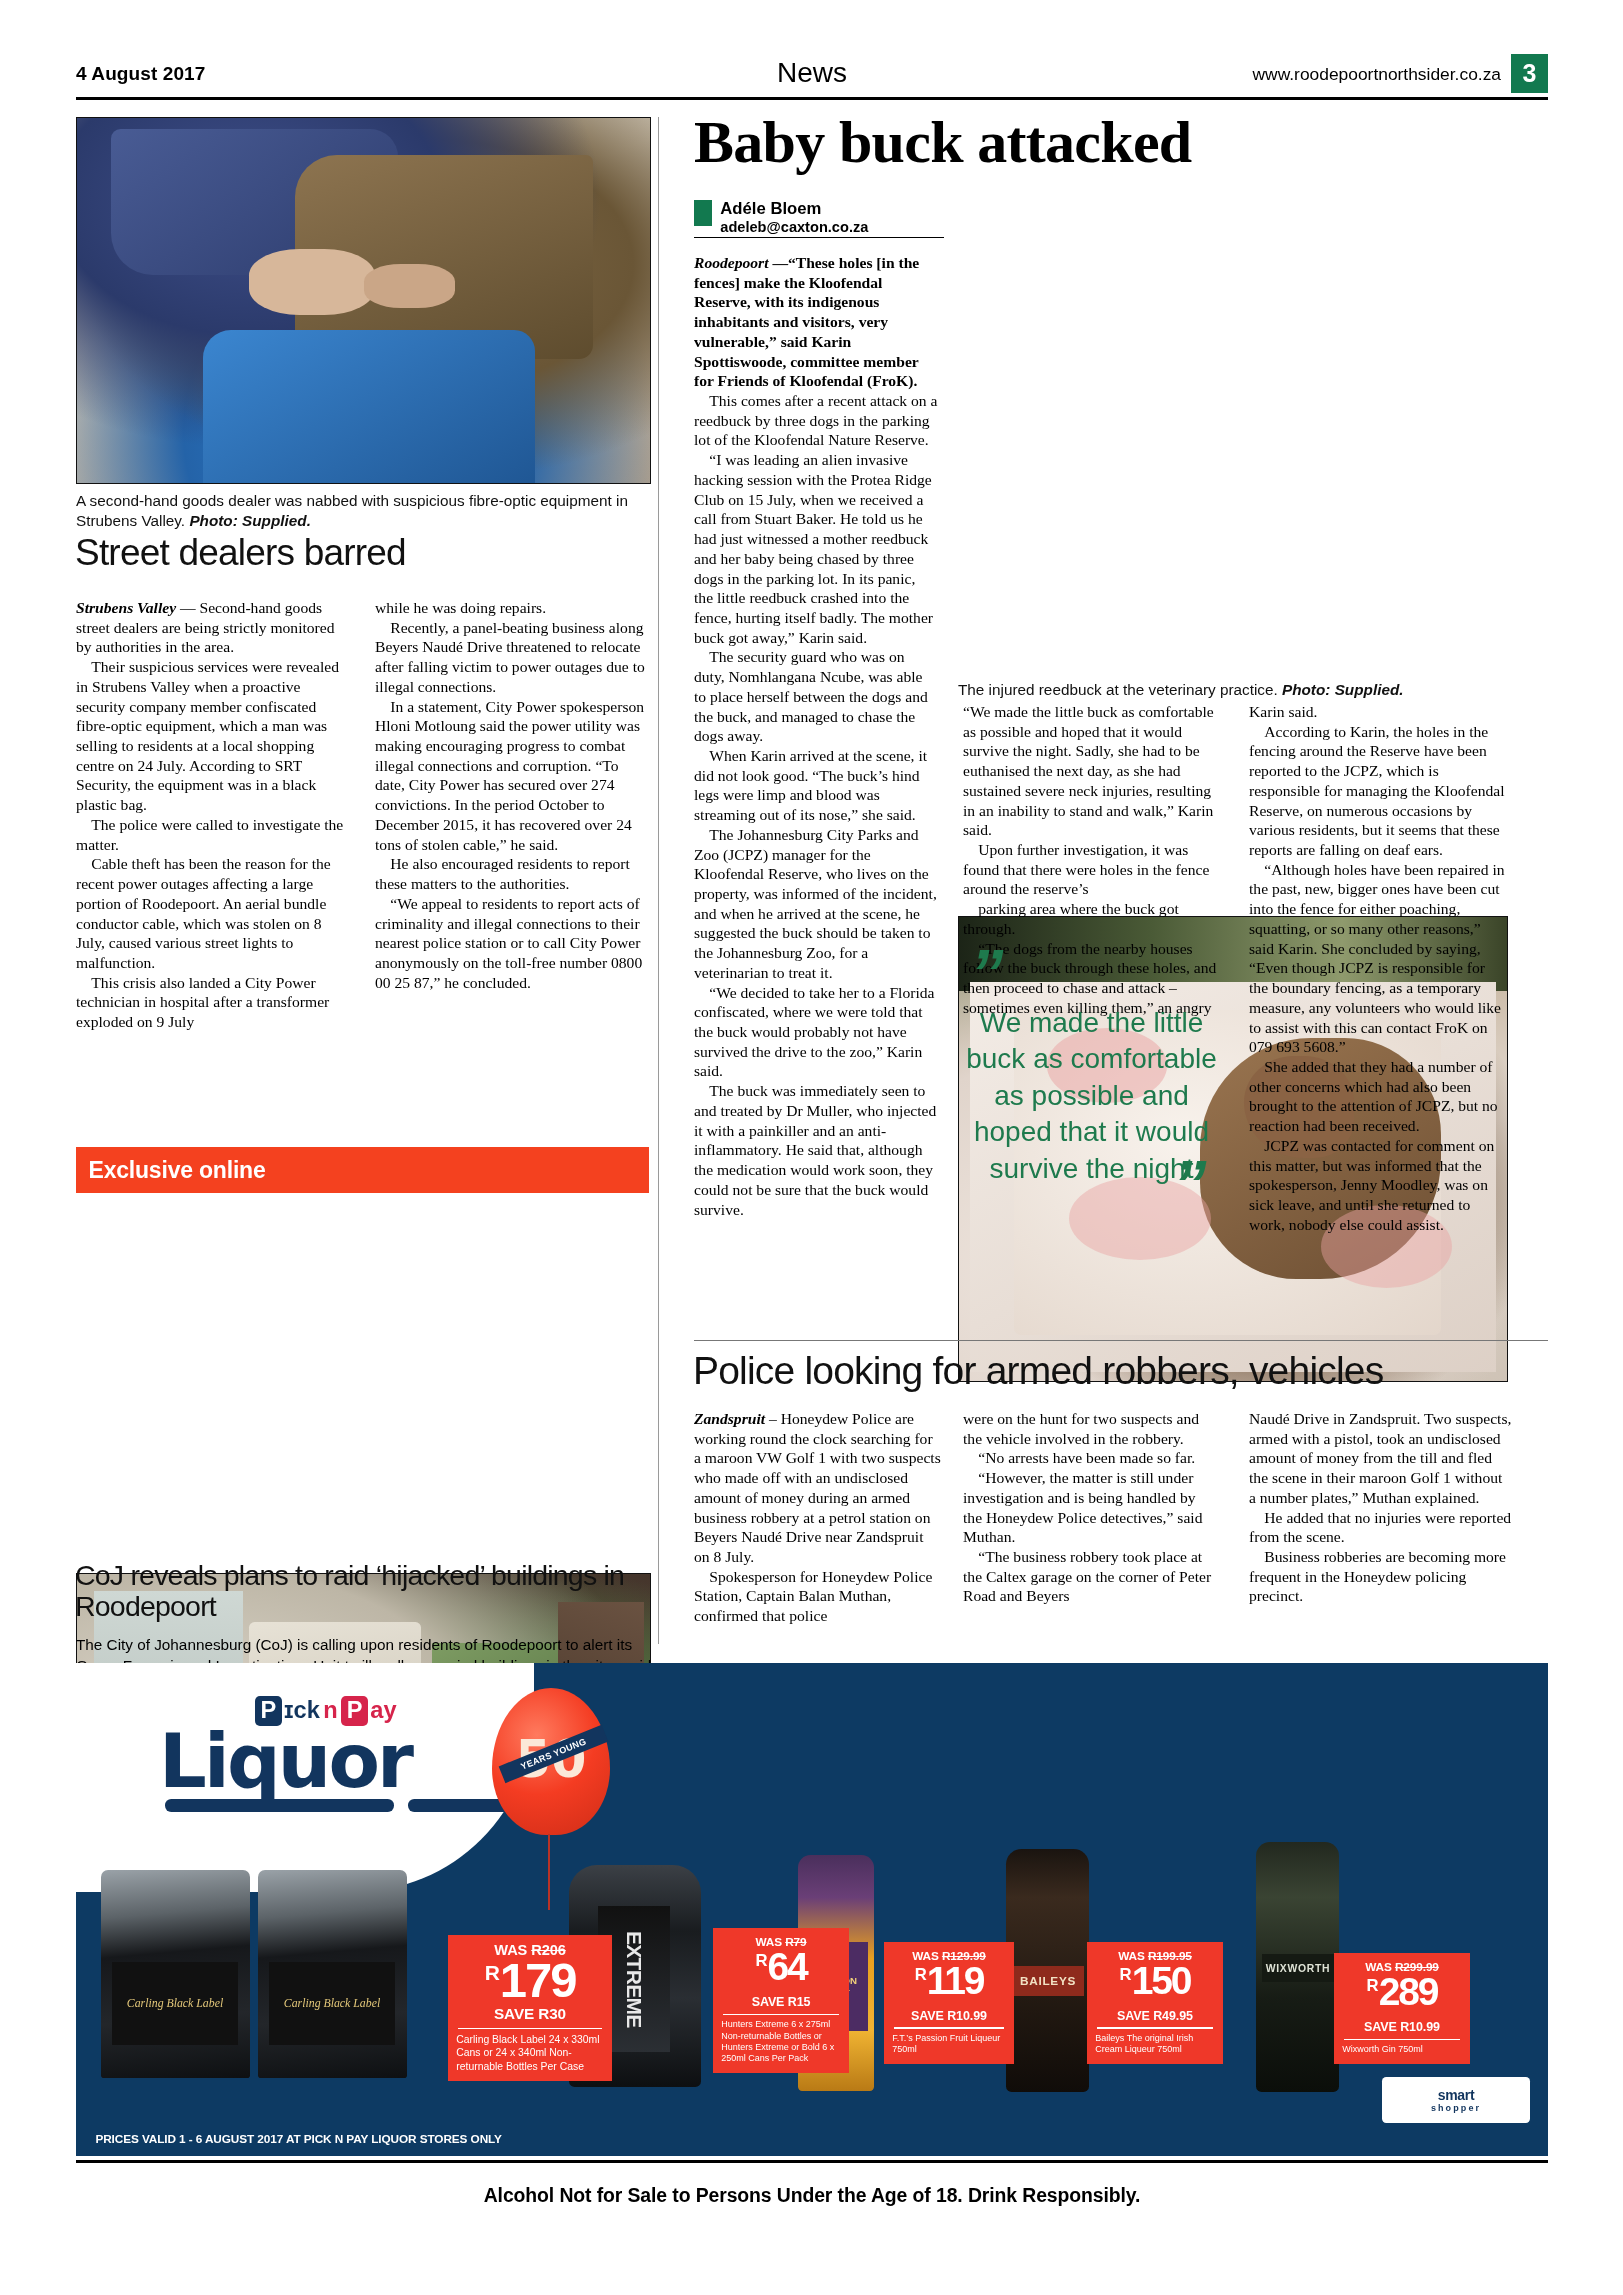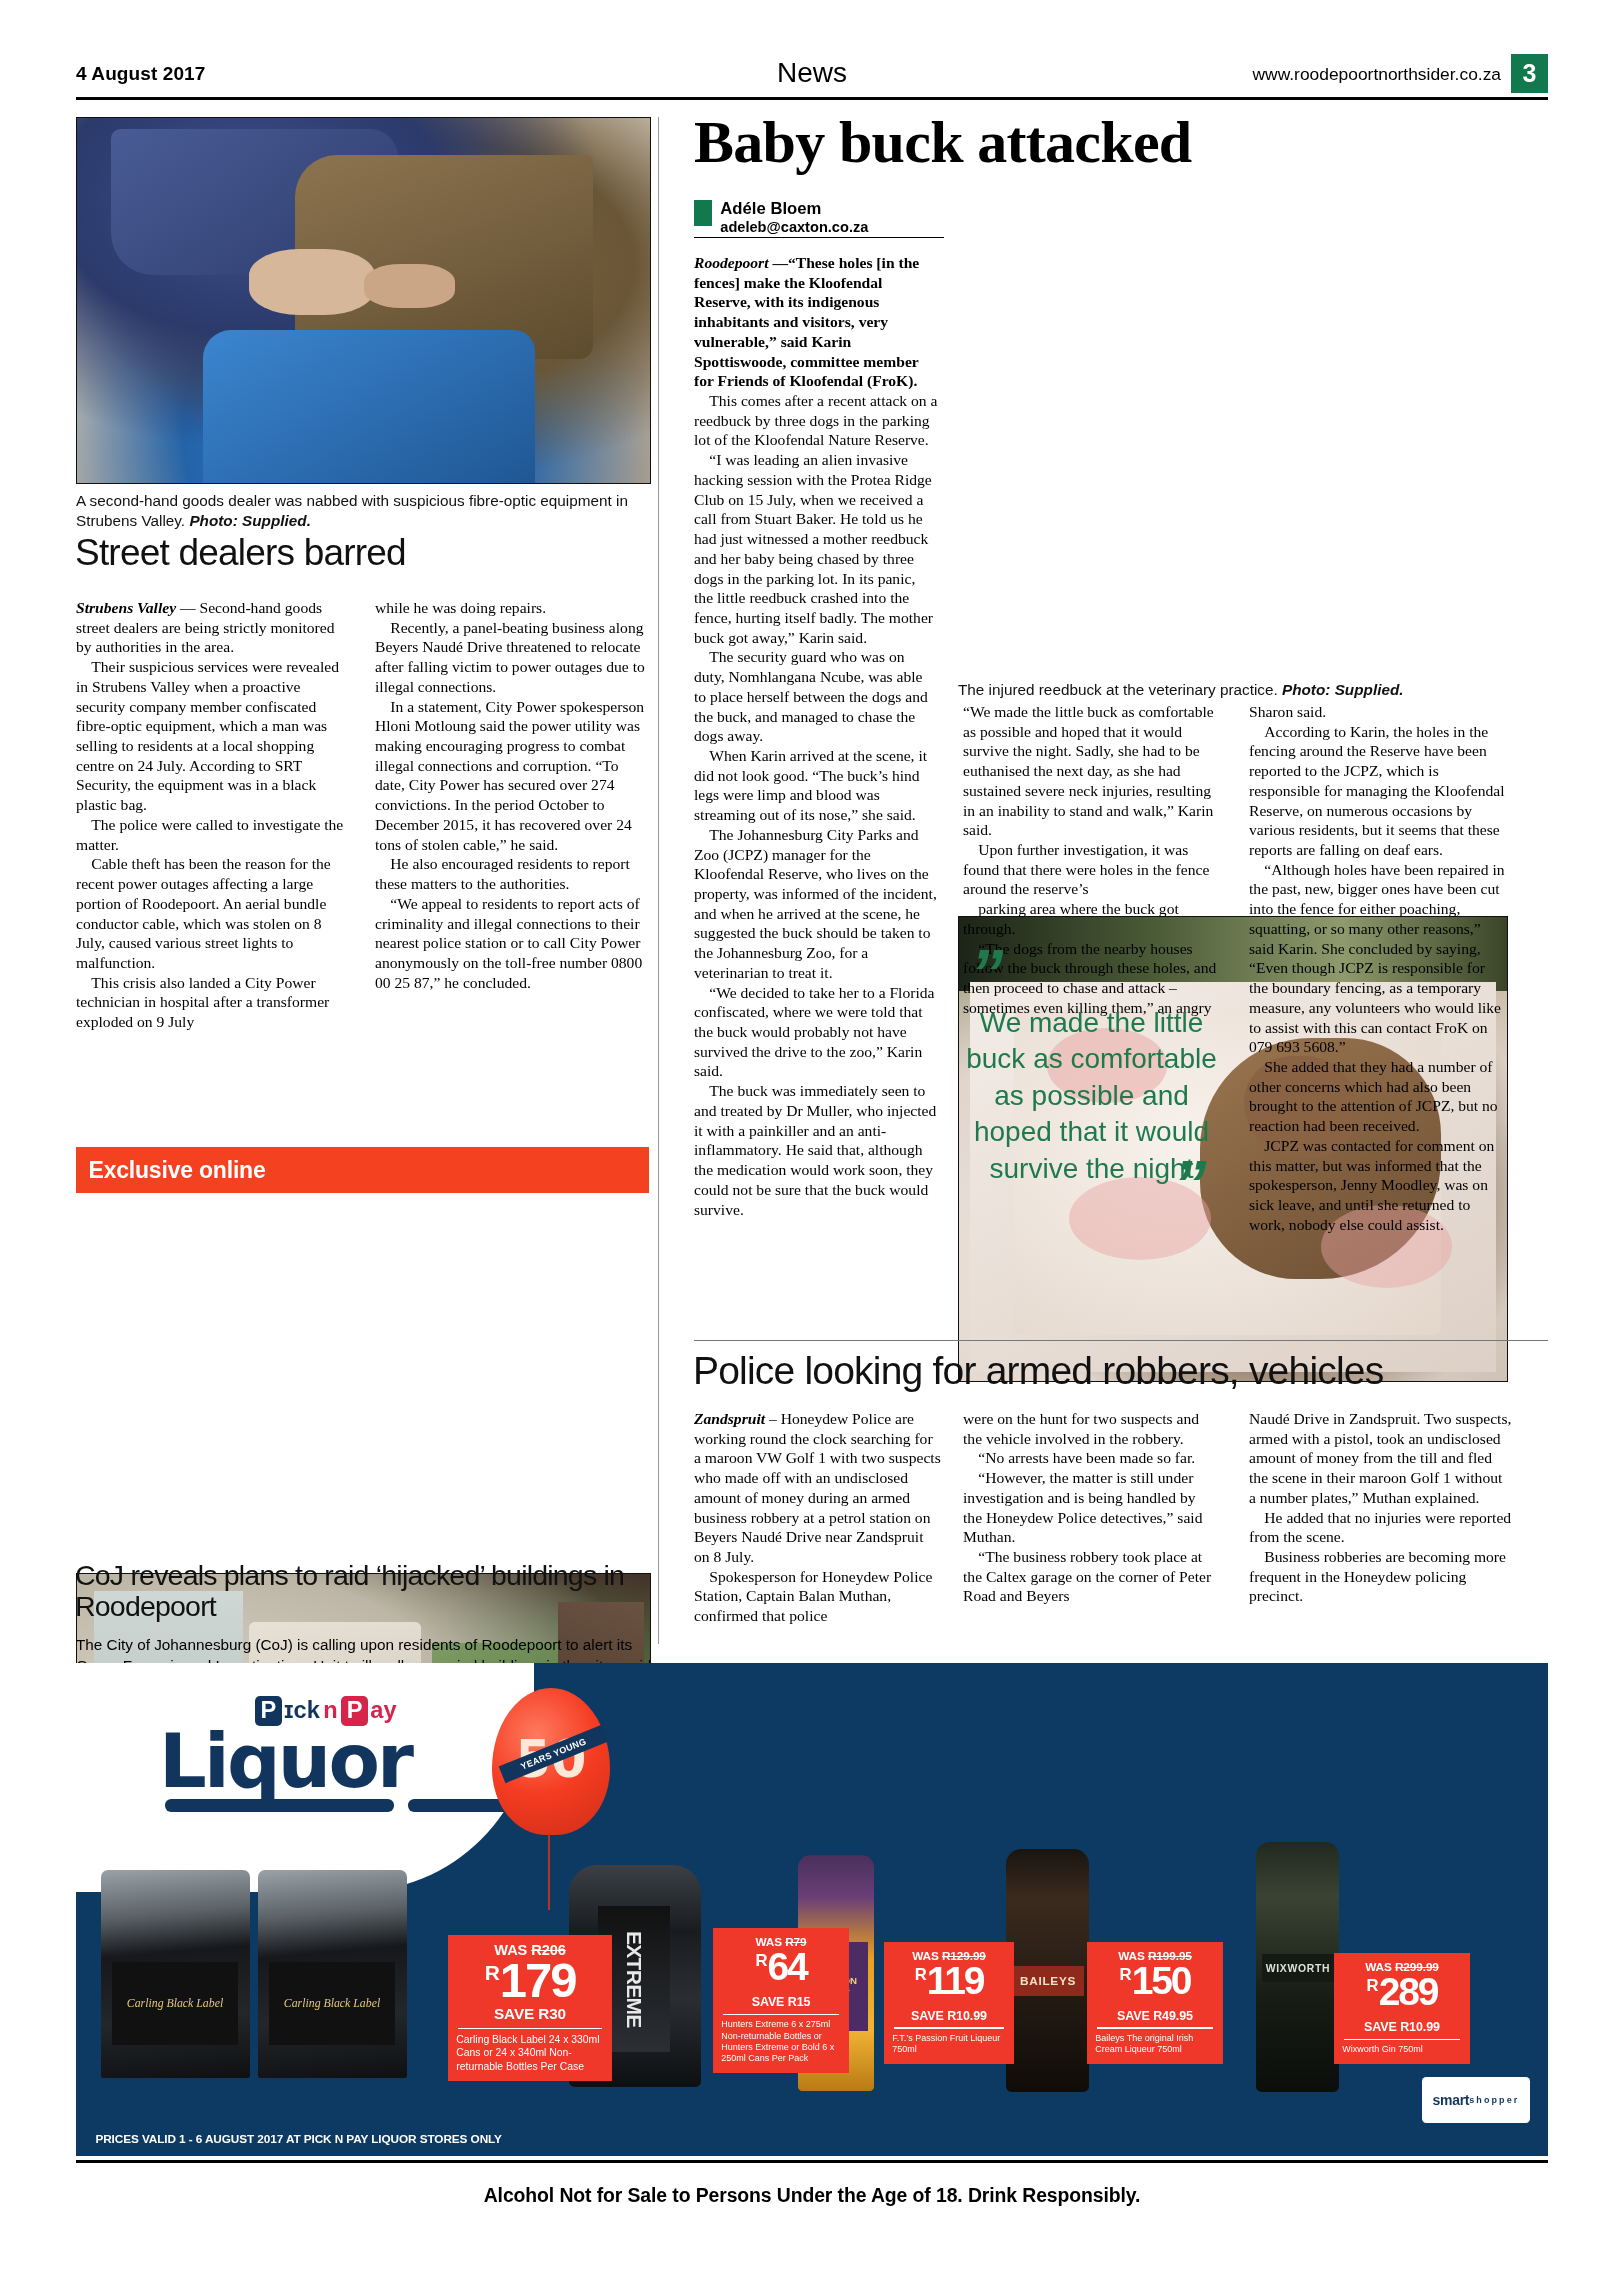--- a/index.html
+++ b/index.html
@@ -80,21 +80,21 @@
   .pricebox.sm .pb-now{font-size:39px;}
   .pricebox.sm .pb-now sup{font-size:16.7px;}
   .pricebox.sm .pb-was{font-size:11.8px;}
   .pricebox.sm .pb-save{font-size:12.5px;margin-top:10px;}
   .pricebox.sm .pb-desc{font-size:9px;}
 
   .ad-terms{position:absolute;left:19.4px;right:19.4px;bottom:9.7px;color:#fff;}
   .terms-head{font-size:11.8px;font-weight:bold;letter-spacing:-0.1px;}
   .terms-small{font-size:8.7px;line-height:1.5;margin-top:3.5px;letter-spacing:-0.1px;}
 
-  .smartshopper{position:absolute;right:18px;bottom:33px;width:108px;height:46px;background:#fff;border-radius:4.2px;display:flex;flex-direction:row;align-items:center;justify-content:center;color:#12355e;}
+  .smartshopper{position:absolute;right:18px;bottom:33px;width:148px;height:46px;background:#fff;border-radius:4.2px;display:flex;flex-direction:column;align-items:center;justify-content:center;color:#12355e;}
   .ss-1{font-size:14px;font-weight:bold;letter-spacing:-0.3px;}
   .ss-2{font-size:9px;font-weight:bold;letter-spacing:2.1px;}
 
   .ad-footer{position:absolute;left:76px;top:2184px;width:1472px;text-align:center;font-size:19.4px;font-weight:bold;letter-spacing:-0.1px;}
   .bot-rule{position:absolute;left:76px;top:2160px;width:1472px;height:2.8px;background:#000;}
 
   
   .redrule{position:absolute;background:#f4411f;}
 </style>
 </head>
@@ -213,21 +213,21 @@
     </div>
 
   <div class="body-serif" id="bb-c2" style="position:absolute;left:963px;top:702px;width:255px;">
       <p class="first">“We made the little buck as comfortable as possible and hoped that it would survive the night. Sadly, she had to be euthanised the next day, as she had sustained severe neck injuries, resulting in an inability to stand and walk,” Karin said.</p>
       <p>Upon further investigation, it was found that there were holes in the fence around the reserve’s</p>
       <p>parking area where the buck got through.</p>
       <p>“The dogs from the nearby houses follow the buck through these holes, and then proceed to chase and attack – sometimes even killing them,” an angry</p>
     </div>
 
   <div class="body-serif" id="bb-c3" style="position:absolute;left:1249px;top:702px;width:257px;">
-      <p class="first">Sharon said.</p>
+      <p class="first">Karin said.</p>
       <p>According to Karin, the holes in the fencing around the Reserve have been reported to the JCPZ, which is responsible for managing the Kloofendal Reserve, on numerous occasions by various residents, but it seems that these reports are falling on deaf ears.</p>
       <p>“Although holes have been repaired in the past, new, bigger ones have been cut into the fence for either poaching, squatting, or so many other reasons,” said Karin. She concluded by saying, “Even though JCPZ is responsible for the boundary fencing, as a temporary measure, any volunteers who would like to assist with this can contact FroK on 079 693 5608.”</p>
       <p>She added that they had a number of other concerns which had also been brought to the attention of JCPZ, but no reaction had been received.</p>
       <p>JCPZ was contacted for comment on this matter, but was informed that the spokesperson, Jenny Moodley, was on sick leave, and until she returned to work, nobody else could assist.</p>
     </div>
 
   <div class="qmark" style="left:970px;top:950px;">”</div>
   <div class="pq" style="left:963px;top:1005px;width:257px;">We made the little buck as comfortable as possible and hoped that it would survive the night</div>
   <div class="qmark" style="left:1173px;top:1161px;">”</div>
 

